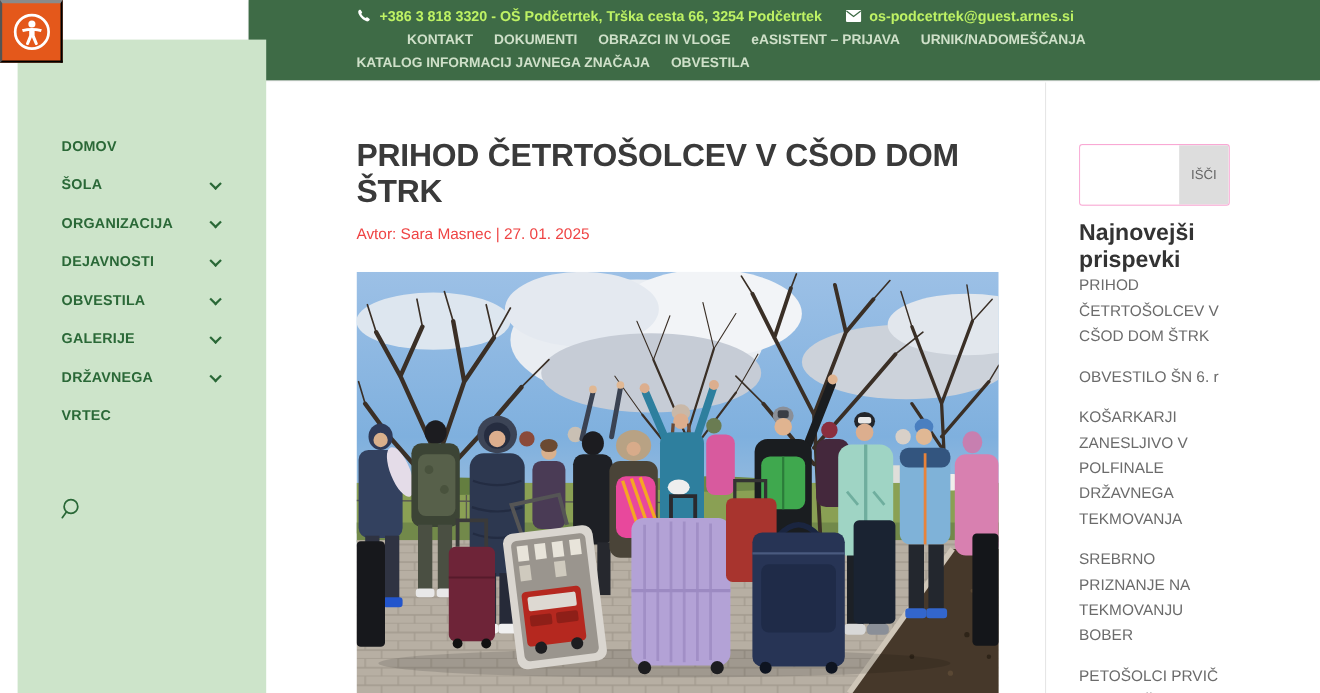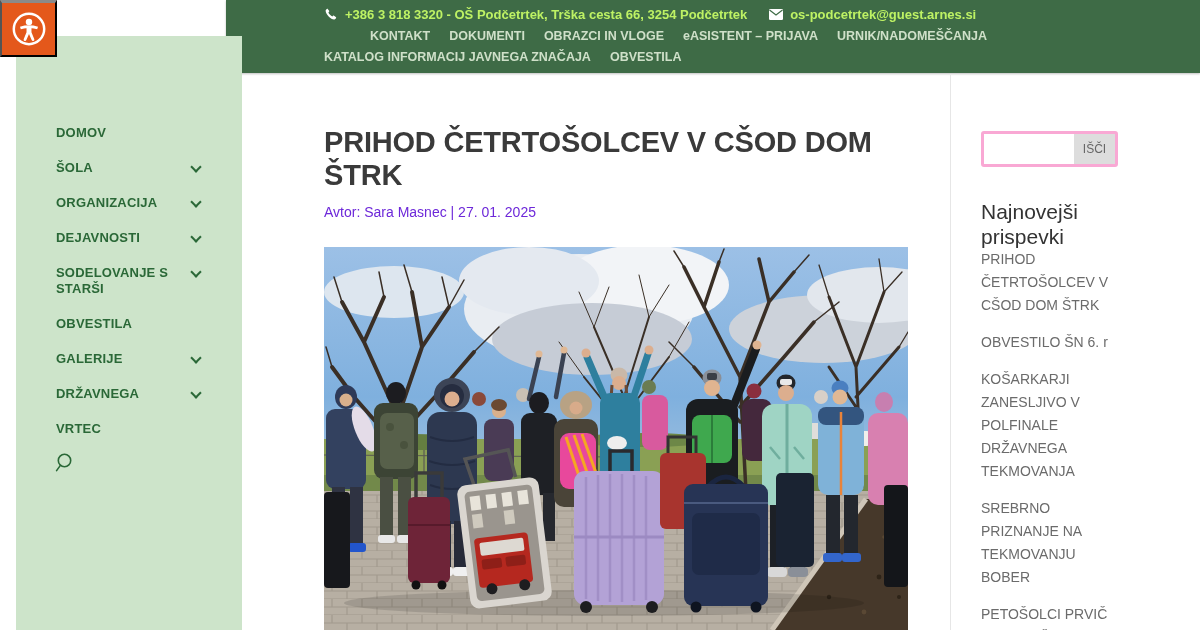--- a/index.html
+++ b/index.html
@@ -31,33 +31,33 @@
     transform:rotate(-45deg); cursor:pointer; }
   .side-search { position:absolute; left:39px; top:416px; cursor:pointer; }
 
   
   .a11y-btn { position:absolute; left:0; top:0; width:57px; height:57px; background:#e4581b;
     border-top:3px solid #8a8a8a; display:flex; align-items:center; justify-content:center; cursor:pointer; }
 
   
   .article-title { position:absolute; left:324px; top:126px; width:580px;
     font-size:29px; line-height:33px; font-weight:600; color:#3a3a3a; letter-spacing:-.2px; }
-  .article-meta { position:absolute; left:324px; top:204px; font-size:14px; color:#6d28d9; }
+  .article-meta { position:absolute; left:324px; top:204px; font-size:14px; color:#ef4444; }
   .article-photo { position:absolute; left:324px; top:247px; width:584px; height:383px; overflow:hidden; }
 
   
   .vdiv { position:absolute; left:950px; top:75px; width:1px; height:555px; background:#e6e6e6; }
-  .searchform { position:absolute; left:981px; top:131px; width:137px; height:36px; display:flex;
-    border:3px solid #f9a8d4; border-radius:3px; overflow:hidden; background:#fff; }
+  .searchform { position:absolute; left:981px; top:131px; width:137px; height:56px; display:flex;
+    border:1px solid #f9a8d4; border-radius:3px; overflow:hidden; background:#fff; }
   .searchform input { flex:1 1 auto; width:90px; border:0; outline:none; font-size:13px;
     padding:0 8px; color:#333; background:#fff; }
   .searchform button { width:45px; border:0; background:#ddd; color:#666; font-size:12px;
     font-family:"Liberation Sans",sans-serif; cursor:pointer; }
   .widget-title { position:absolute; left:981px; top:199px; width:150px;
-    font-size:21px; line-height:25px; font-weight:400; color:#333; }
+    font-size:21px; line-height:25px; font-weight:700; color:#333; }
   .recent-list { position:absolute; left:981px; top:248px; width:141px; list-style:none; }
   .recent-list li { margin-bottom:14px; }
   .recent-list a { display:block; color:#6b6b6b; font-size:14px; line-height:23px;
     text-decoration:none; cursor:pointer; }
 </style>
 </head>
 <body>
 
 <div id="page">
 
@@ -105,21 +105,20 @@
         </li>
       <li>
           <a>ORGANIZACIJA</a>
           <span class="chev"></span>
         </li>
       <li>
           <a>DEJAVNOSTI</a>
           <span class="chev"></span>
         </li>
       <li>
-          <a>SODELOVANJE S STARŠI</a>
           <span class="chev"></span>
         </li>
       <li>
           <a>OBVESTILA</a>
         </li>
       <li>
           <a>GALERIJE</a>
           <span class="chev"></span>
         </li>
       <li>

